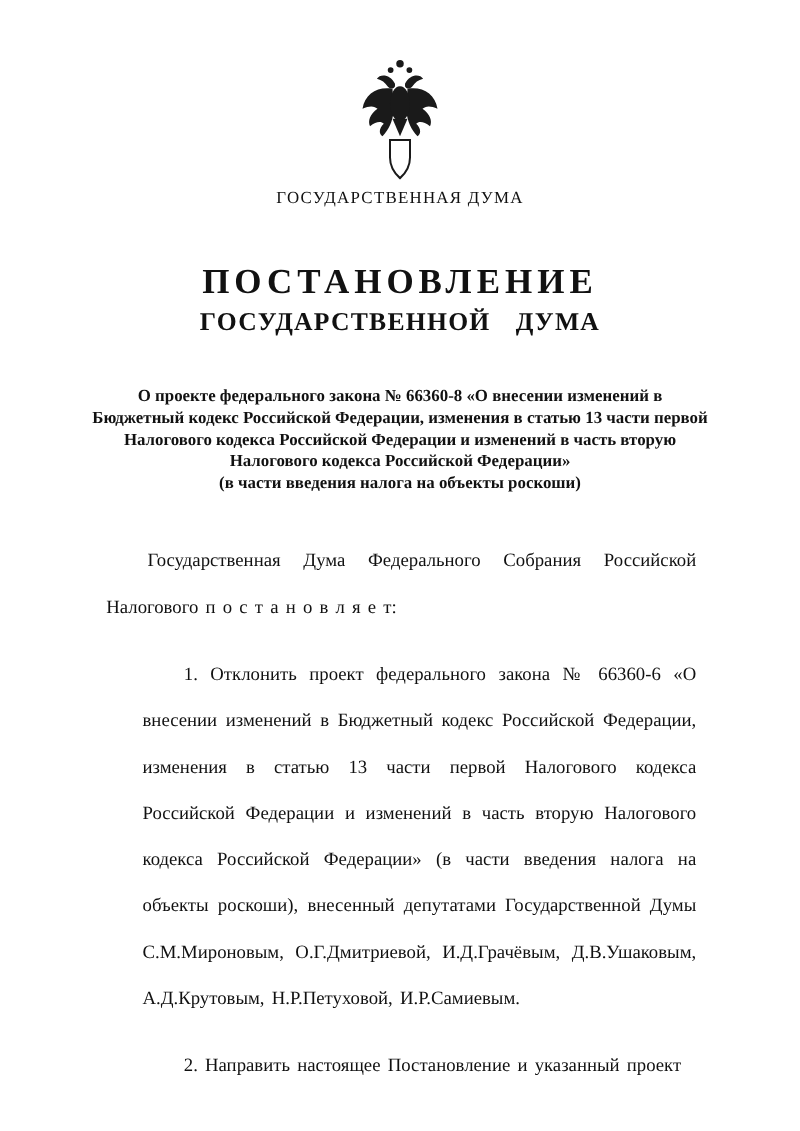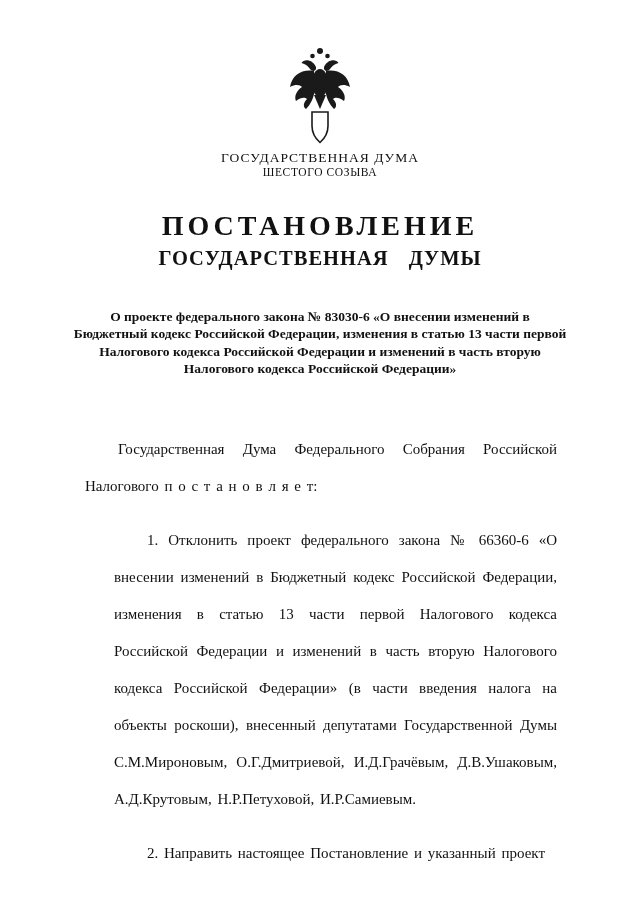--- a/index.html
+++ b/index.html
@@ -104,28 +104,28 @@
 
         <path d="M26 49 L32 63 L38 49 Z"></path>
       </g>
 
       <path d="M24 66 H40 V80 C40 88 36 93 32 96.5 C28 93 24 88 24 80 Z" fill="none" stroke="#1a1a1a" stroke-width="1.6"></path>
     </svg>
   </div>
 
   <div class="letterhead">
     <div class="lh-line1">ГОСУДАРСТВЕННАЯ ДУМА</div>
-    <div class="lh-line3">ШЕСТОГО СОЗЫВА</div>
   </div>
 
   <div class="doc-title1">ПОСТАНОВЛЕНИЕ</div>
-  <div class="doc-title2">ГОСУДАРСТВЕННАЯ ДУМЫ</div>
+  <div class="doc-title2">ГОСУДАРСТВЕННОЙ ДУМА</div>
 
   <div class="subject">
-    <div class="subject-main">О проекте федерального закона № 83030-6 «О внесении изменений в Бюджетный кодекс Российской Федерации, изменения в статью 13 части первой Налогового кодекса Российской Федерации и изменений в часть вторую Налогового кодекса Российской Федерации»</div>
+    <div class="subject-main">О проекте федерального закона № 66360-8 «О внесении изменений в Бюджетный кодекс Российской Федерации, изменения в статью 13 части первой Налогового кодекса Российской Федерации и изменений в часть вторую Налогового кодекса Российской Федерации»</div>
+    <div class="subject-note">(в части введения налога на объекты роскоши)</div>
   </div>
 
   <div class="doc-body">
     <p class="para">Государственная Дума Федерального Собрания Российской Налогового п о с т а н о в л я е т:</p>
     <p class="para">1. Отклонить проект федерального закона № 66360-6 «О внесении изменений в Бюджетный кодекс Российской Федерации, изменения в статью 13 части первой Налогового кодекса Российской Федерации и изменений в часть вторую Налогового кодекса Российской Федерации» (в части введения налога на объекты роскоши), внесенный депутатами Государственной Думы С.М.Мироновым, О.Г.Дмитриевой, И.Д.Грачёвым, Д.В.Ушаковым, А.Д.Крутовым, Н.Р.Петуховой, И.Р.Самиевым.</p>
     <p class="para">2. Направить настоящее Постановление и указанный проект</p>
   </div>
 
 </div>
 

